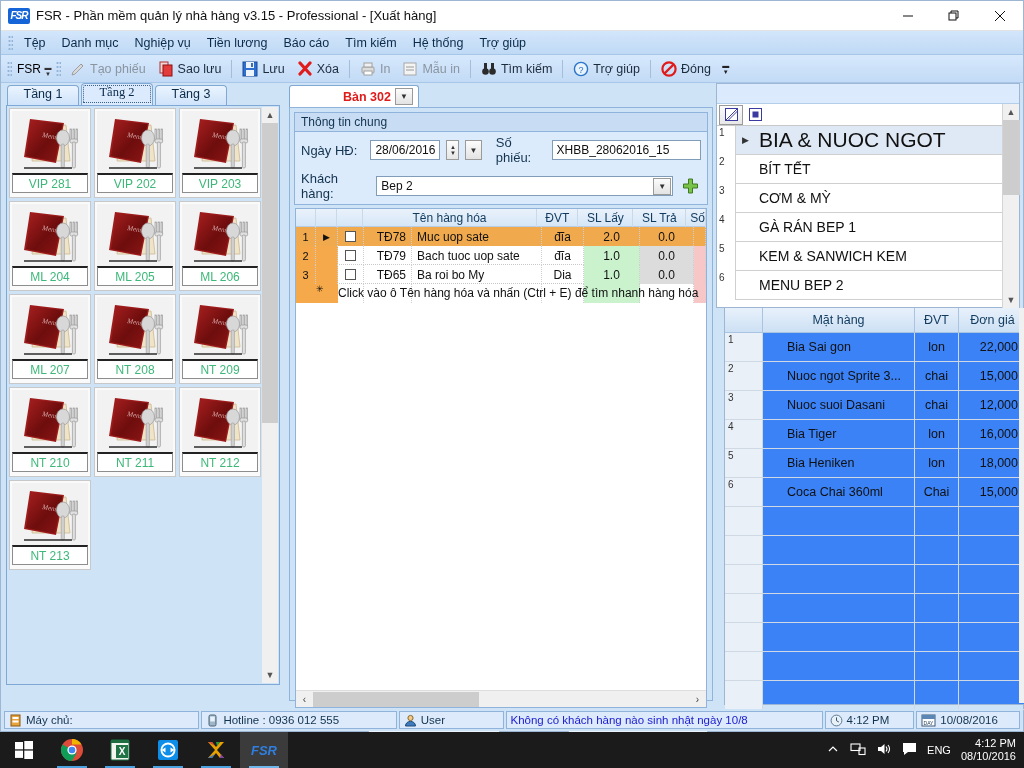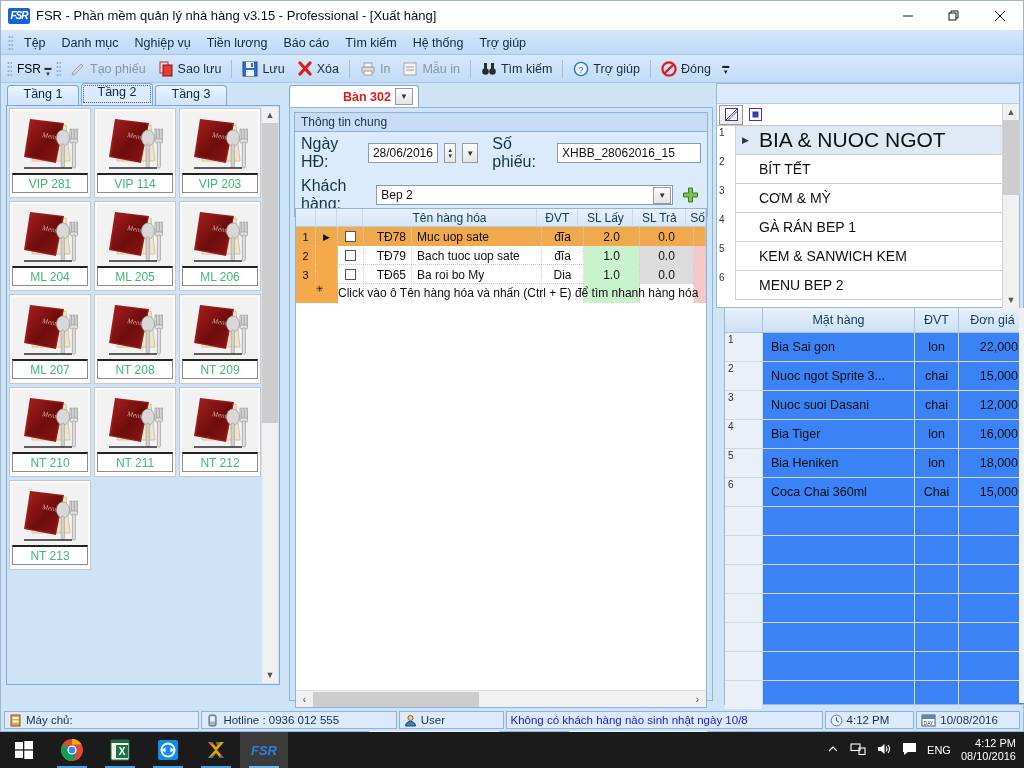--- a/index.html
+++ b/index.html
@@ -41,21 +41,21 @@
   
   #content { display:flex; height:622px; padding:0; }
   
   #left-pane { width:285px; height:622px; position:relative; }
   #floor-tabs { display:flex; align-items:flex-end; height:22px; padding-left:6px; gap:2px; }
   .floor-tab { height:20px; min-width:72px; padding:1px 12px 0; font-size:12.5px;
     text-align:center; background:linear-gradient(#eaf4fe,#cfe3fa);
     border:1px solid #7fa8d4; border-bottom:none; border-radius:4px 4px 0 0; color:#0a2a4a;
     cursor:default; }
   .floor-tab.active { background:#dbeafd; height:22px; font-weight:normal;
-    outline:1px dotted #3a5f8a; outline-offset:-3px; }
+    outline:1px dotted #3a5f8a; outline-offset:-3px;font-family:Liberation Serif, serif; }
   #tables-box { position:absolute; left:5px; top:22px; width:274px; height:580px;
     background:#cfe3f7; border:1px solid #7fa8d4; overflow:hidden; }
   #tables-grid { position:absolute; left:2px; top:2px; width:254px; display:flex;
     flex-wrap:wrap; gap:3px; }
   .table-tile { width:82px; height:90px; background:#fafafa; border:1px solid #c8c8c8;
     padding:2px; cursor:default; }
   .tile-img { width:76px; height:62px; position:relative; background:#f2f2f2; overflow:hidden;}
   .tile-label { height:20px; background:#fff; border:1px solid #8d8d8d; border-top:2px solid #222;
     display:flex; align-items:center; justify-content:center;
     font-size:12px; color:#3cb878; }
@@ -72,21 +72,21 @@
   #order-tab .tname { color:#e01b1b; font-weight:bold; font-size:12.5px;margin-left:48px; }
   .mini-drop { width:18px; height:17px; border:1px solid #9a9a9a;
      background:linear-gradient(#fcfcfc,#e3e3e3); display:flex; align-items:center;
      justify-content:center; font-size:8px; color:#333; }
   #center-body { position:absolute; left:3px; top:24px; width:424px; height:594px;
      background:#cfe3f7; border:1px solid #8fb3da; }
   .group-box { margin:4px; border:1px solid #8fb3da; background:#dcebfb; }
   .group-title { background:#c8ddf4; border-bottom:1px solid #8fb3da; padding:2px 6px;
      font-size:12px; color:#12334f; }
   .form-row { display:flex; align-items:center; padding:3px 6px; gap:6px; }
-  .form-label { font-size:16px; color:#12334f; }
+  .form-label { font-size:13px; color:#12334f; }
   .tf { border:1px solid #7f9db9; background:#fff; height:20px; font-size:12px;
      display:flex; align-items:center; padding:0 4px; color:#111; }
   .spin { width:14px; height:20px; border:1px solid #9a9a9a; background:linear-gradient(#fcfcfc,#e6e6e6);
      display:flex; flex-direction:column; align-items:center; justify-content:center;
      font-size:6px; line-height:6px; color:#333; }
   .plus-btn { width:22px; height:21px; background:#dcebfb; display:flex; align-items:center;
      justify-content:center; }
   
   #item-grid { position:absolute; left:5px; top:100px; width:412px; height:500px;
      background:#fff; border:1px solid #8fb3da; overflow:hidden; }
@@ -149,21 +149,21 @@
      background:#3b82f6; border:1px solid #9cb6d4; border-top:none; }
   .prod-head { display:flex; height:25px; background:linear-gradient(#e8f1fb,#cde0f4);
      border-bottom:1px solid #a9c4e0; font-size:12.5px; color:#103a5e; }
   .prod-head div { display:flex; align-items:center; justify-content:center;
      border-right:1px solid #a9c4e0; }
   .prod-row { display:flex; height:29px; font-size:12.5px; color:#111;
      border-bottom:1px solid #cfd8e3; }
   .prod-row > div { display:flex; align-items:center; border-right:1px solid #cfd8e3; }
   .p-num { width:38px; font-size:10px; color:#333; background:#eaf0f8;
      align-items:flex-start !important; padding-left:3px; padding-top:1px; }
-  .p-name { width:152px; padding-left:8px; }
+  .p-name { width:152px; padding-left:24px; }
   .p-dvt { width:44px; justify-content:center; }
   .p-price { flex:1; justify-content:flex-end; padding-right:8px; }
   #prod-scroll { position:absolute; right:0; top:0; width:8px; height:395px; background:#f0f0f0; }
   
   #statusbar { position:absolute; left:0; bottom:0; width:1022px; height:22px;
      background:#cfe3f7; display:flex; align-items:center; padding:0 3px; gap:2px; }
   .sb-cell { height:18px; border:1px solid #8fb3da; background:#dceafb; display:flex;
      align-items:center; gap:4px; padding:0 4px; font-size:11.5px; color:#12334f; }
   
   #taskbar { position:absolute; left:0; bottom:0; width:1024px; height:36px;
@@ -373,21 +373,21 @@
     <rect x="49.2" y="33" width="3.2" height="24" rx="1.4" fill="#d0d0d0" stroke="#9a9a9a" stroke-width="0.6"></rect>
     <g stroke="#9a9a9a" stroke-width="0.7" fill="#e0e0e0">
       <rect x="58" y="18" width="1.6" height="12"></rect>
                     <rect x="61" y="18" width="1.6" height="12"></rect>
       <rect x="64" y="18" width="1.6" height="12"></rect>
                     <rect x="58" y="28" width="7.6" height="4" rx="1.5"></rect>
       <rect x="60.4" y="31" width="3" height="26" rx="1.3"></rect>
     </g>
     <line x1="12" y1="57" x2="60" y2="57" stroke="#2b2b2b" stroke-width="1.4"></line>
   </svg></div>
-    <div class="tile-label">VIP 114</div>
+    <div class="tile-label">VIP 202</div>
             </div>
             <div class="table-tile">
               <div class="tile-img"><svg width="76" height="62" viewBox="0 0 76 62">
     <rect width="76" height="62" fill="#f2f2f2"></rect>
     <path d="M20 50 L58 50 L54 14 L24 16 Z" fill="#efe3c8" stroke="#cbb98f" stroke-width="0.8"></path>
     <path d="M12 46 L44 52 L52 12 L18 8 Z" fill="#9e1b1b"></path>
     <path d="M14 45 L43 50.5 L50.5 13 L19.5 9.5 Z" fill="url(#g1)"></path>
     <defs>
                     <linearGradient id="g1" x1="0" y1="0" x2="1" y2="1">
       <stop offset="0%" stop-color="#a81f1f"></stop>

